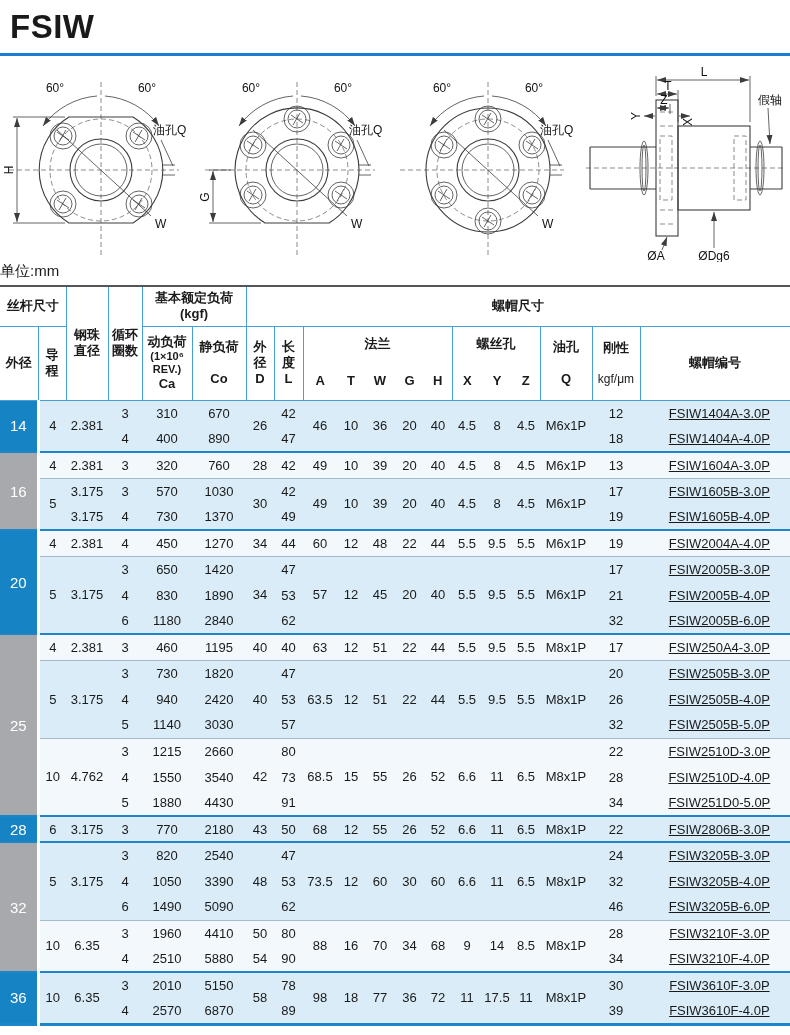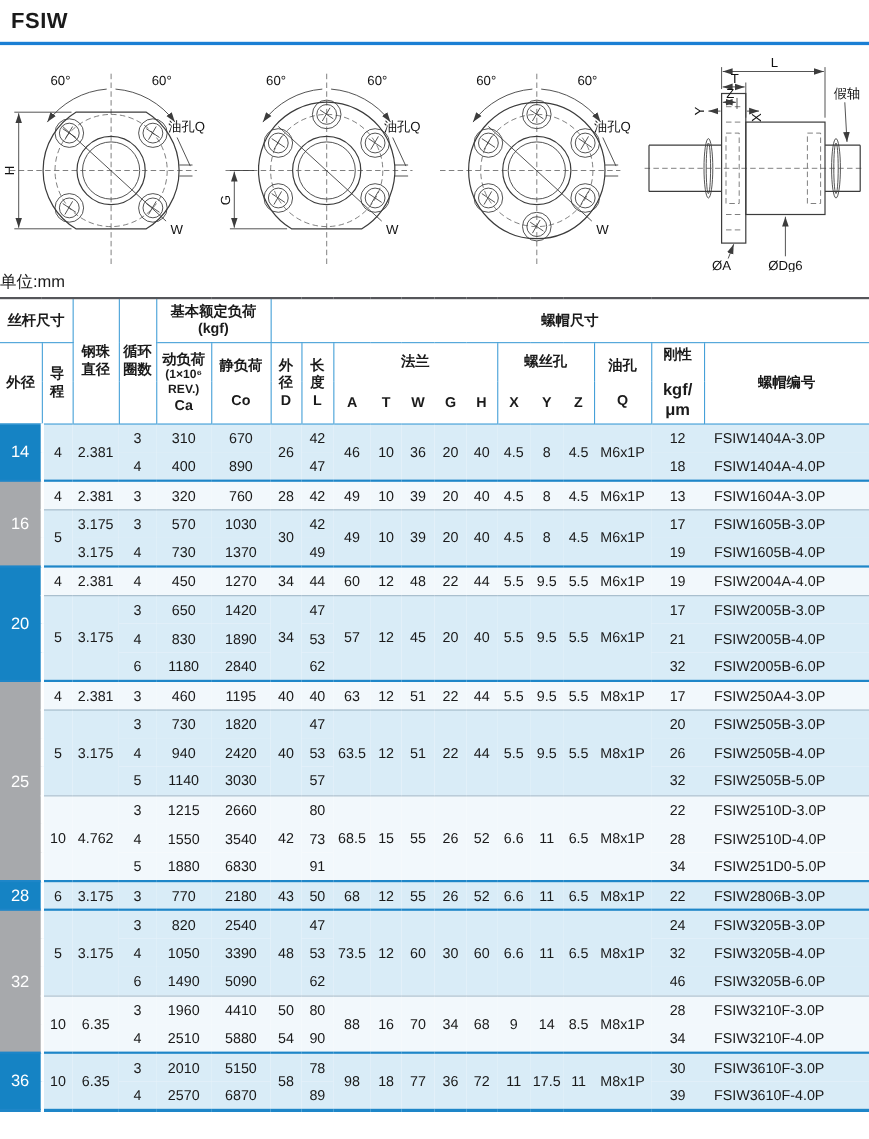--- a/index.html
+++ b/index.html
@@ -1,37 +1,37 @@
 <!DOCTYPE html>
 <html><head>
 <meta charset="utf-8">
 <style>
 * { box-sizing: border-box; }
 body { margin:0; width:790px; background:#fff; font-family:"Liberation Sans", sans-serif; color:#1a1a1a; }
-.title { font-size:20px; font-weight:700; padding:8px 0 0 10px; letter-spacing:0.5px; }
+.title { font-size:33px; font-weight:700; padding:8px 0 0 10px; letter-spacing:0.5px; }
 .rule { height:3px; background:#1a7fd4; margin-top:7px; }
 .drawings { display:flex; align-items:flex-start; padding:8px 2px 0 4px; }
 .unit { font-size:15px; padding-right:4px; margin:0 0 4px; }
 svg text { font-size:12px; fill:#111; font-family:"Liberation Sans",sans-serif; }
 .ln { fill:none; stroke:#3c3c3c; stroke-width:1.1; }
 .thin { stroke-width:0.8; }
 .dash { fill:none; stroke:#5a5a5a; stroke-width:0.7; stroke-dasharray:5 3; }
 .dim { fill:none; stroke:#3c3c3c; stroke-width:0.8; }
 table { border-collapse:collapse; table-layout:fixed; width:790px;
         border-top:2px solid #55565a; border-bottom:3px solid #1e86c8; border-right:1px solid #79b9e0; }
 thead { border-bottom:1px solid #45a0d8; }
 th { padding:0; font-size:13px; font-weight:600; background:#fff; line-height:1.22; vertical-align:middle; }
 tr.h1 { height:40px; } tr.h2 { height:36px; } tr.h3 { height:38px; }
 .sub { font-size:11px; font-weight:600; }
-.sub12 { font-size:15px; font-weight:700; }
+.sub12 { font-size:12px; font-weight:400; }
 .co { margin-top:16px; }
 .bR { border-right:1px solid #45a0d8; }
 .bB { border-bottom:1px solid #45a0d8; }
 td { padding:0; font-size:13px; text-align:center; height:26px; vertical-align:middle; }
-.part { text-align:left; padding-left:9px; }
+.part { text-align:center; padding-left:9px;text-decoration:underline; }
 tr.block-start td { border-top:1px solid #a3bac9; }
 tr.group-start td { border-top:2px solid #1e86c8; }
 td.od-cell { border-top:3px solid #fff; border-right:3px solid #fff; color:#fff; font-size:15px; }
 td.od-cell.od-first { border-top:none; }
 td.od-cell.od-blue { background:#1583c4; }
 td.od-cell.od-gray { background:#a7a9ac; }
 tr.shade-pale td { background:#d9ecf7; }
 tr.shade-white td { background:#f2f8fc; }
 tr.shade-pale td.od-cell.od-blue, tr.shade-white td.od-cell.od-blue { background:#1583c4; }
 tr.shade-pale td.od-cell.od-gray, tr.shade-white td.od-cell.od-gray { background:#a7a9ac; }
@@ -557,21 +557,21 @@
         <td>4</td>
         <td>1550</td>
         <td>3540</td>
         <td>73</td>
         <td>28</td>
         <td class="part">FSIW2510D-4.0P</td>
       </tr>
       <tr class="shade-white">
         <td>5</td>
         <td>1880</td>
-        <td>6830</td>
+        <td>4430</td>
         <td>91</td>
         <td>34</td>
         <td class="part">FSIW251D0-5.0P</td>
       </tr>
       <tr class="shade-pale group-start">
         <td class="od-cell od-blue">28</td>
         <td>6</td>
         <td>3.175</td>
         <td>3</td>
         <td>770</td>

